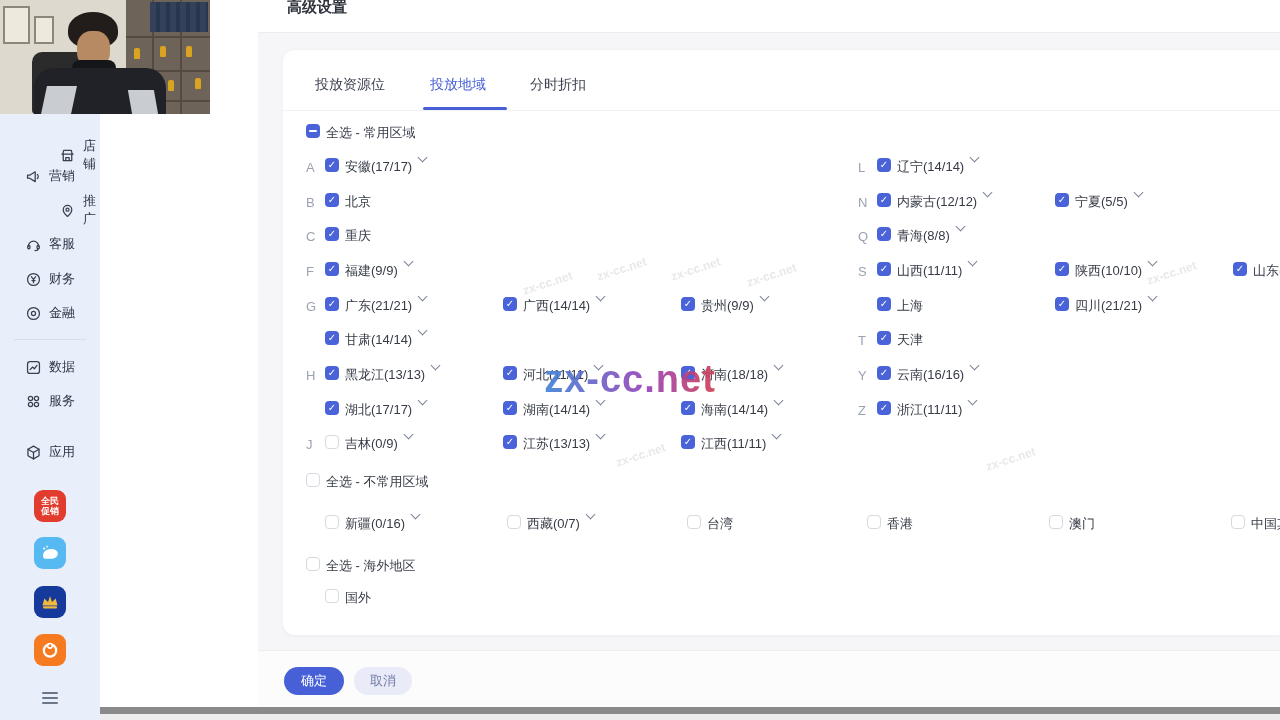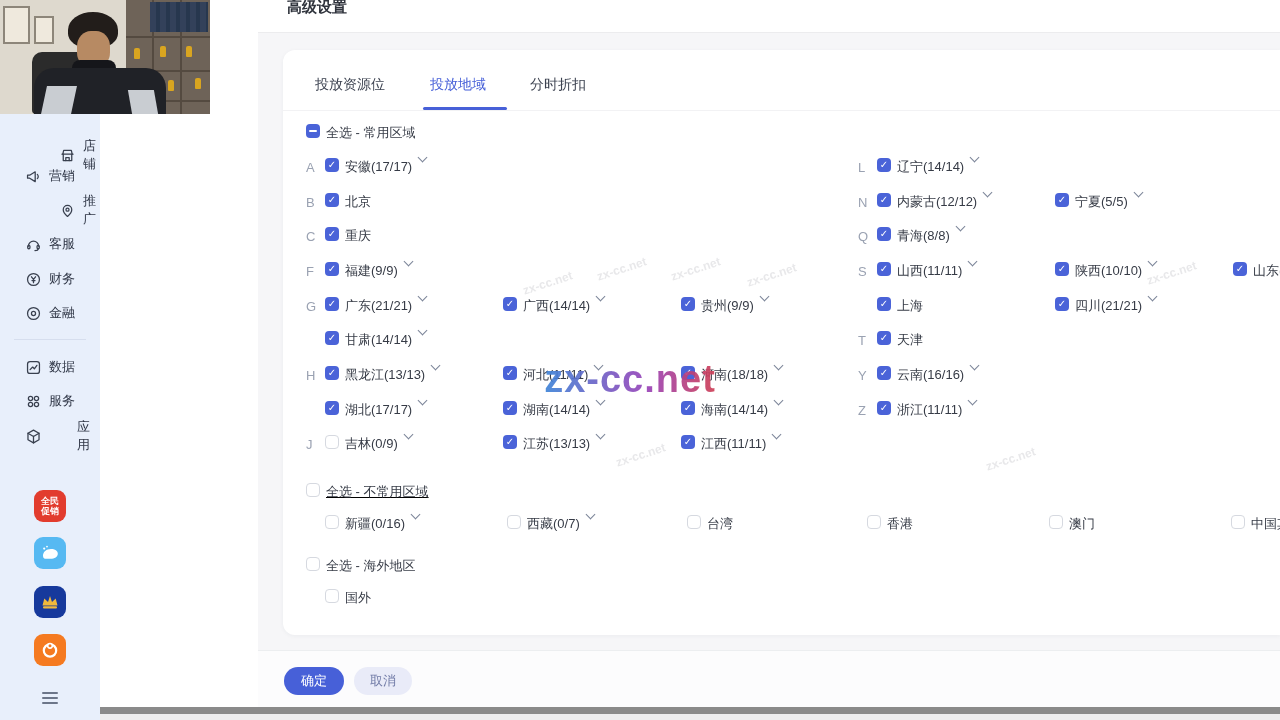--- a/index.html
+++ b/index.html
@@ -191,21 +191,21 @@
           <span class="ic">
             <svg viewBox="0 0 20 20">
               <circle cx="6.5" cy="6.5" r="2.5"></circle>
               <circle cx="13.5" cy="6.5" r="2.5"></circle>
               <circle cx="6.5" cy="13.5" r="2.5"></circle>
               <circle cx="13.5" cy="13.5" r="2.5"></circle>
             </svg>
           </span>
           <span class="lb">服务</span>
         </div>
-        <div class="sb-item" style="top: 312px; gap: 28px;">
+        <div class="sb-item" style="top: 328px;">
           <span class="ic">
             <svg viewBox="0 0 20 20">
               <path d="M10 2.5l6.5 3.7v7.6L10 17.5l-6.5-3.7V6.2L10 2.5z"></path>
               <path d="M10 10l6.5-3.8M10 10L3.5 6.2M10 10v7.5"></path>
             </svg>
           </span>
           <span class="lb">应用</span>
         </div>
       </div>
     <div class="sb-div" style="top:225px;"></div>
@@ -413,21 +413,21 @@
           <span class="cb checked">✓</span>
           <span class="rlabel">云南(16/16)</span>
           <span class="chev"></span>
         </div>
         <span class="rletter" style="left: 600px; top: 401px;">Z</span>
         <div class="ritem" style="left: 619px; top: 401px;">
           <span class="cb checked">✓</span>
           <span class="rlabel">浙江(11/11)</span>
           <span class="chev"></span>
         </div>
-        <div class="ritem" style="left: 48px; top: 483px; text-decoration: underline;">
+        <div class="ritem" style="left: 48px; top: 473px;">
           <span class="cb unchecked"></span>
           <span class="rlabel">全选 - 不常用区域</span>
         </div>
         <div class="ritem" style="left: 67px; top: 515px;">
           <span class="cb unchecked"></span>
           <span class="rlabel">新疆(0/16)</span>
           <span class="chev"></span>
         </div>
         <div class="ritem" style="left: 249px; top: 515px;">
           <span class="cb unchecked"></span>

